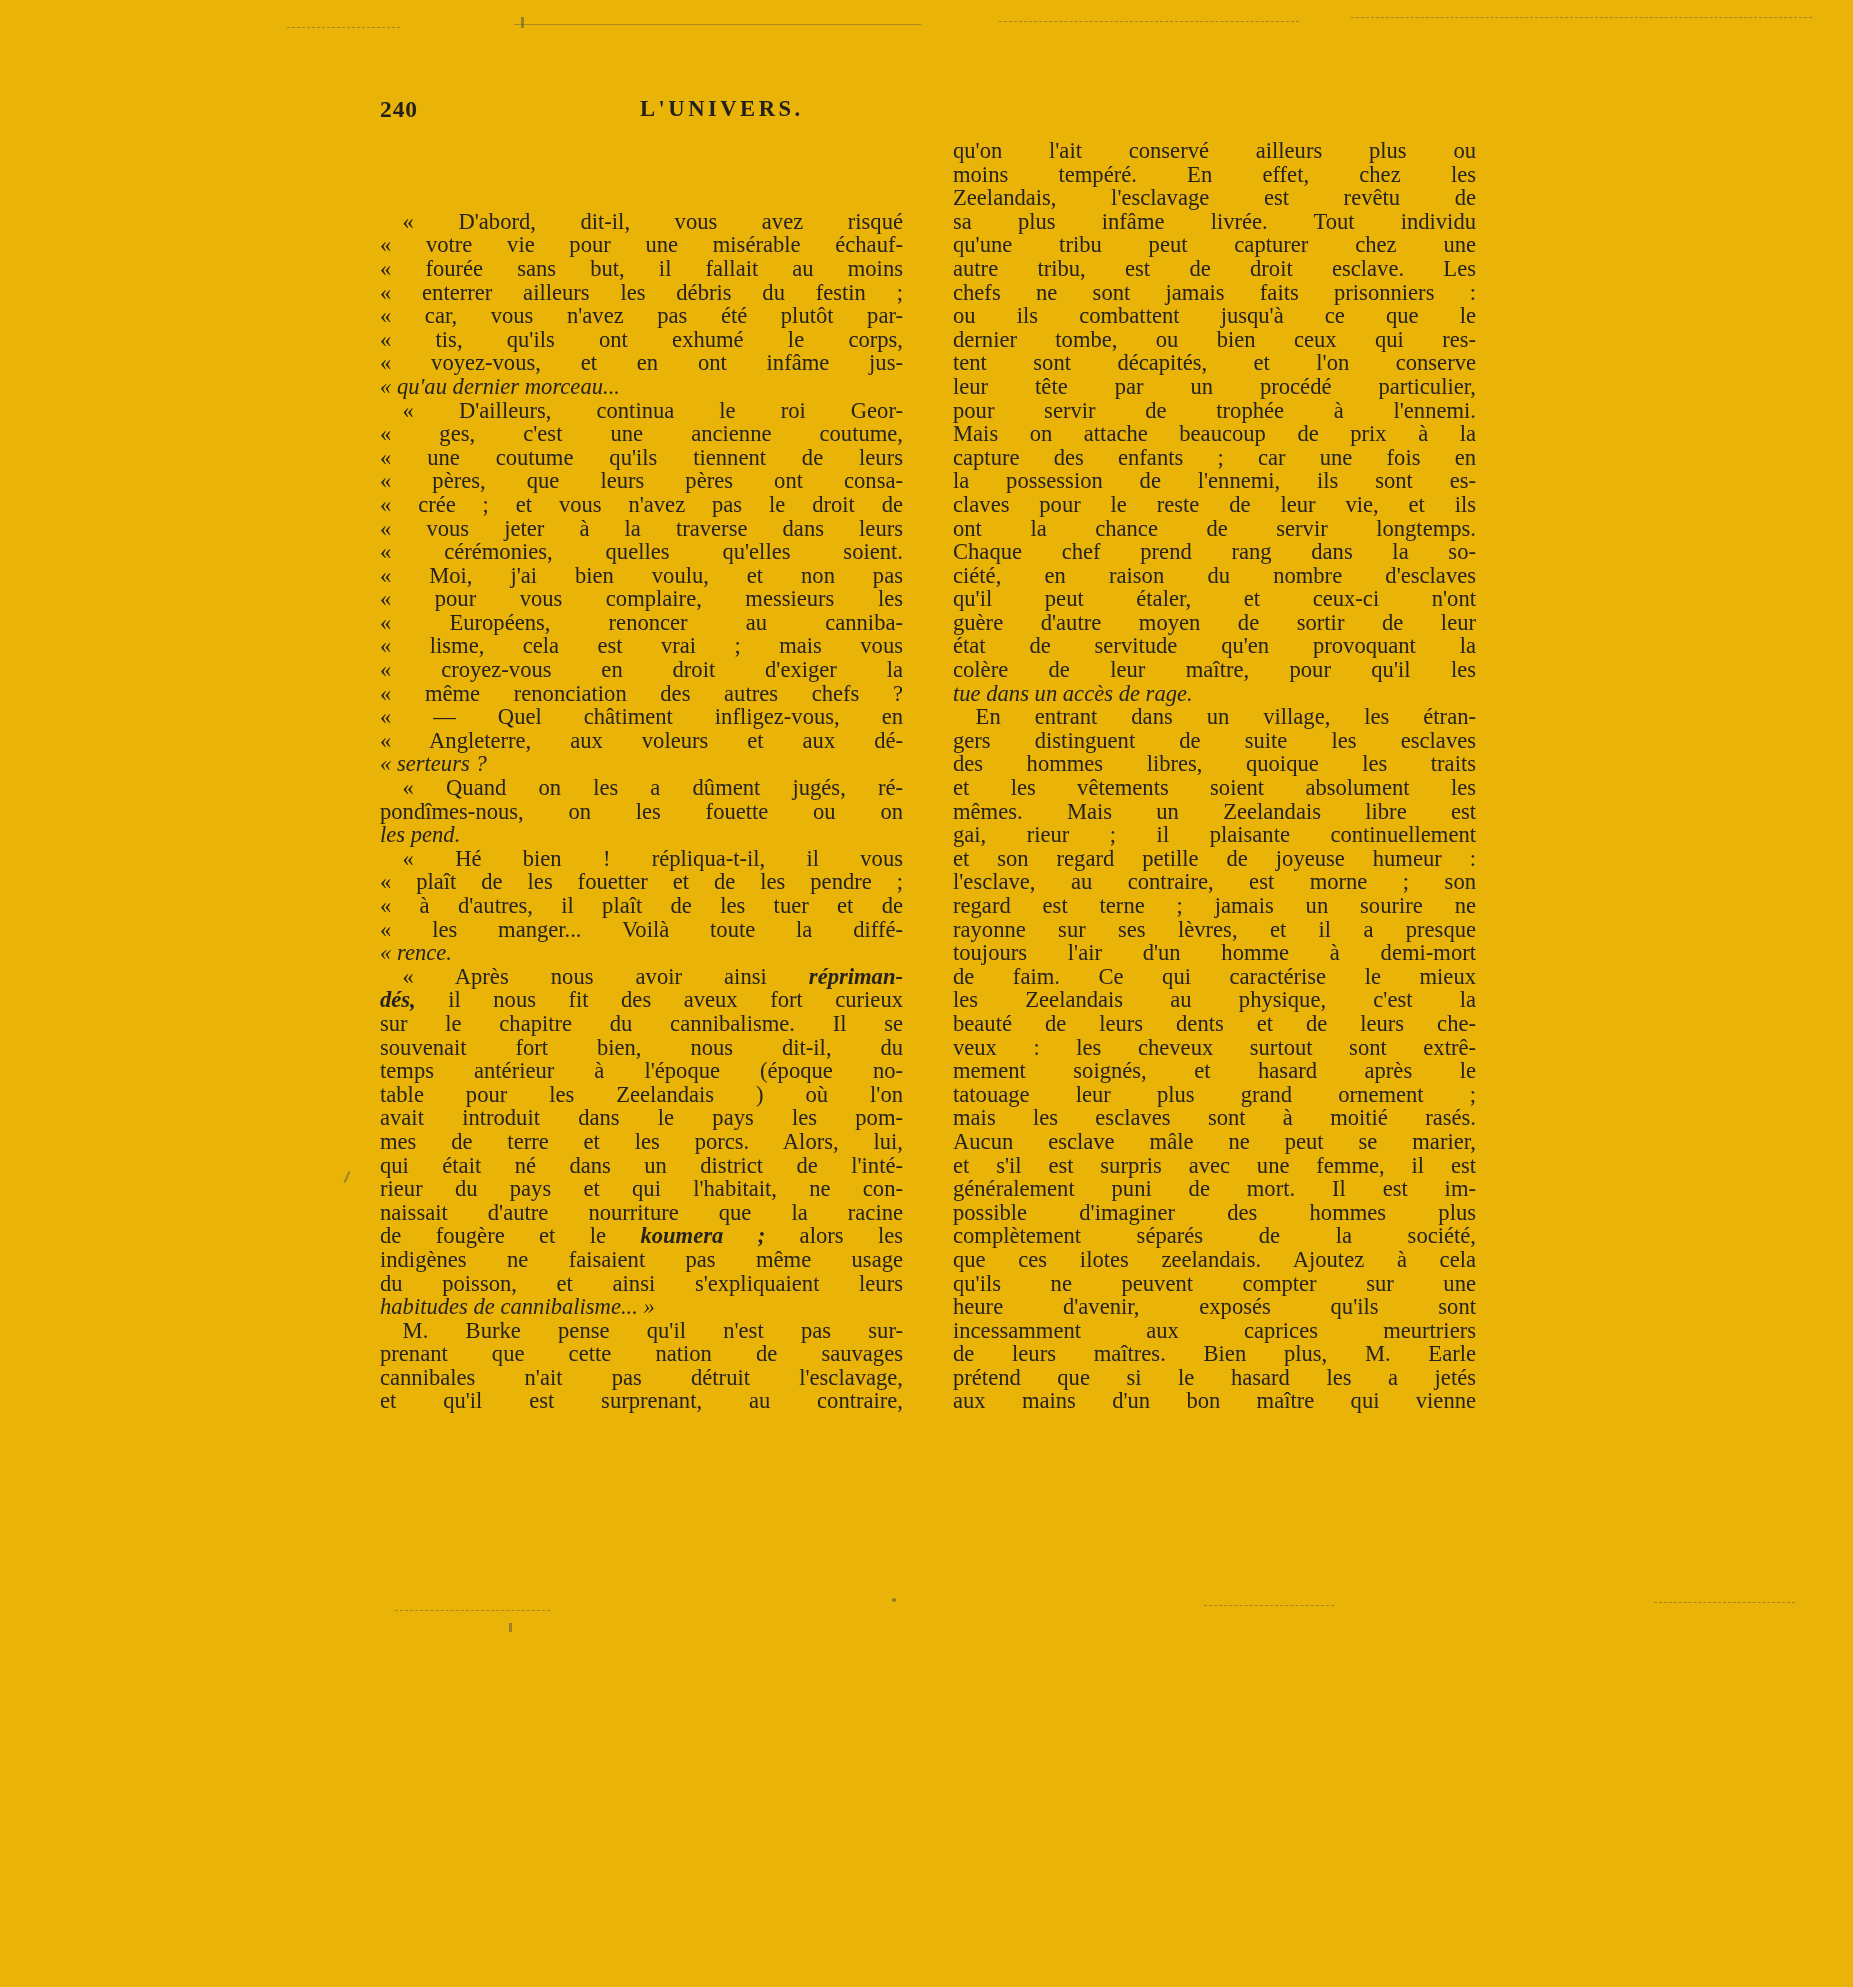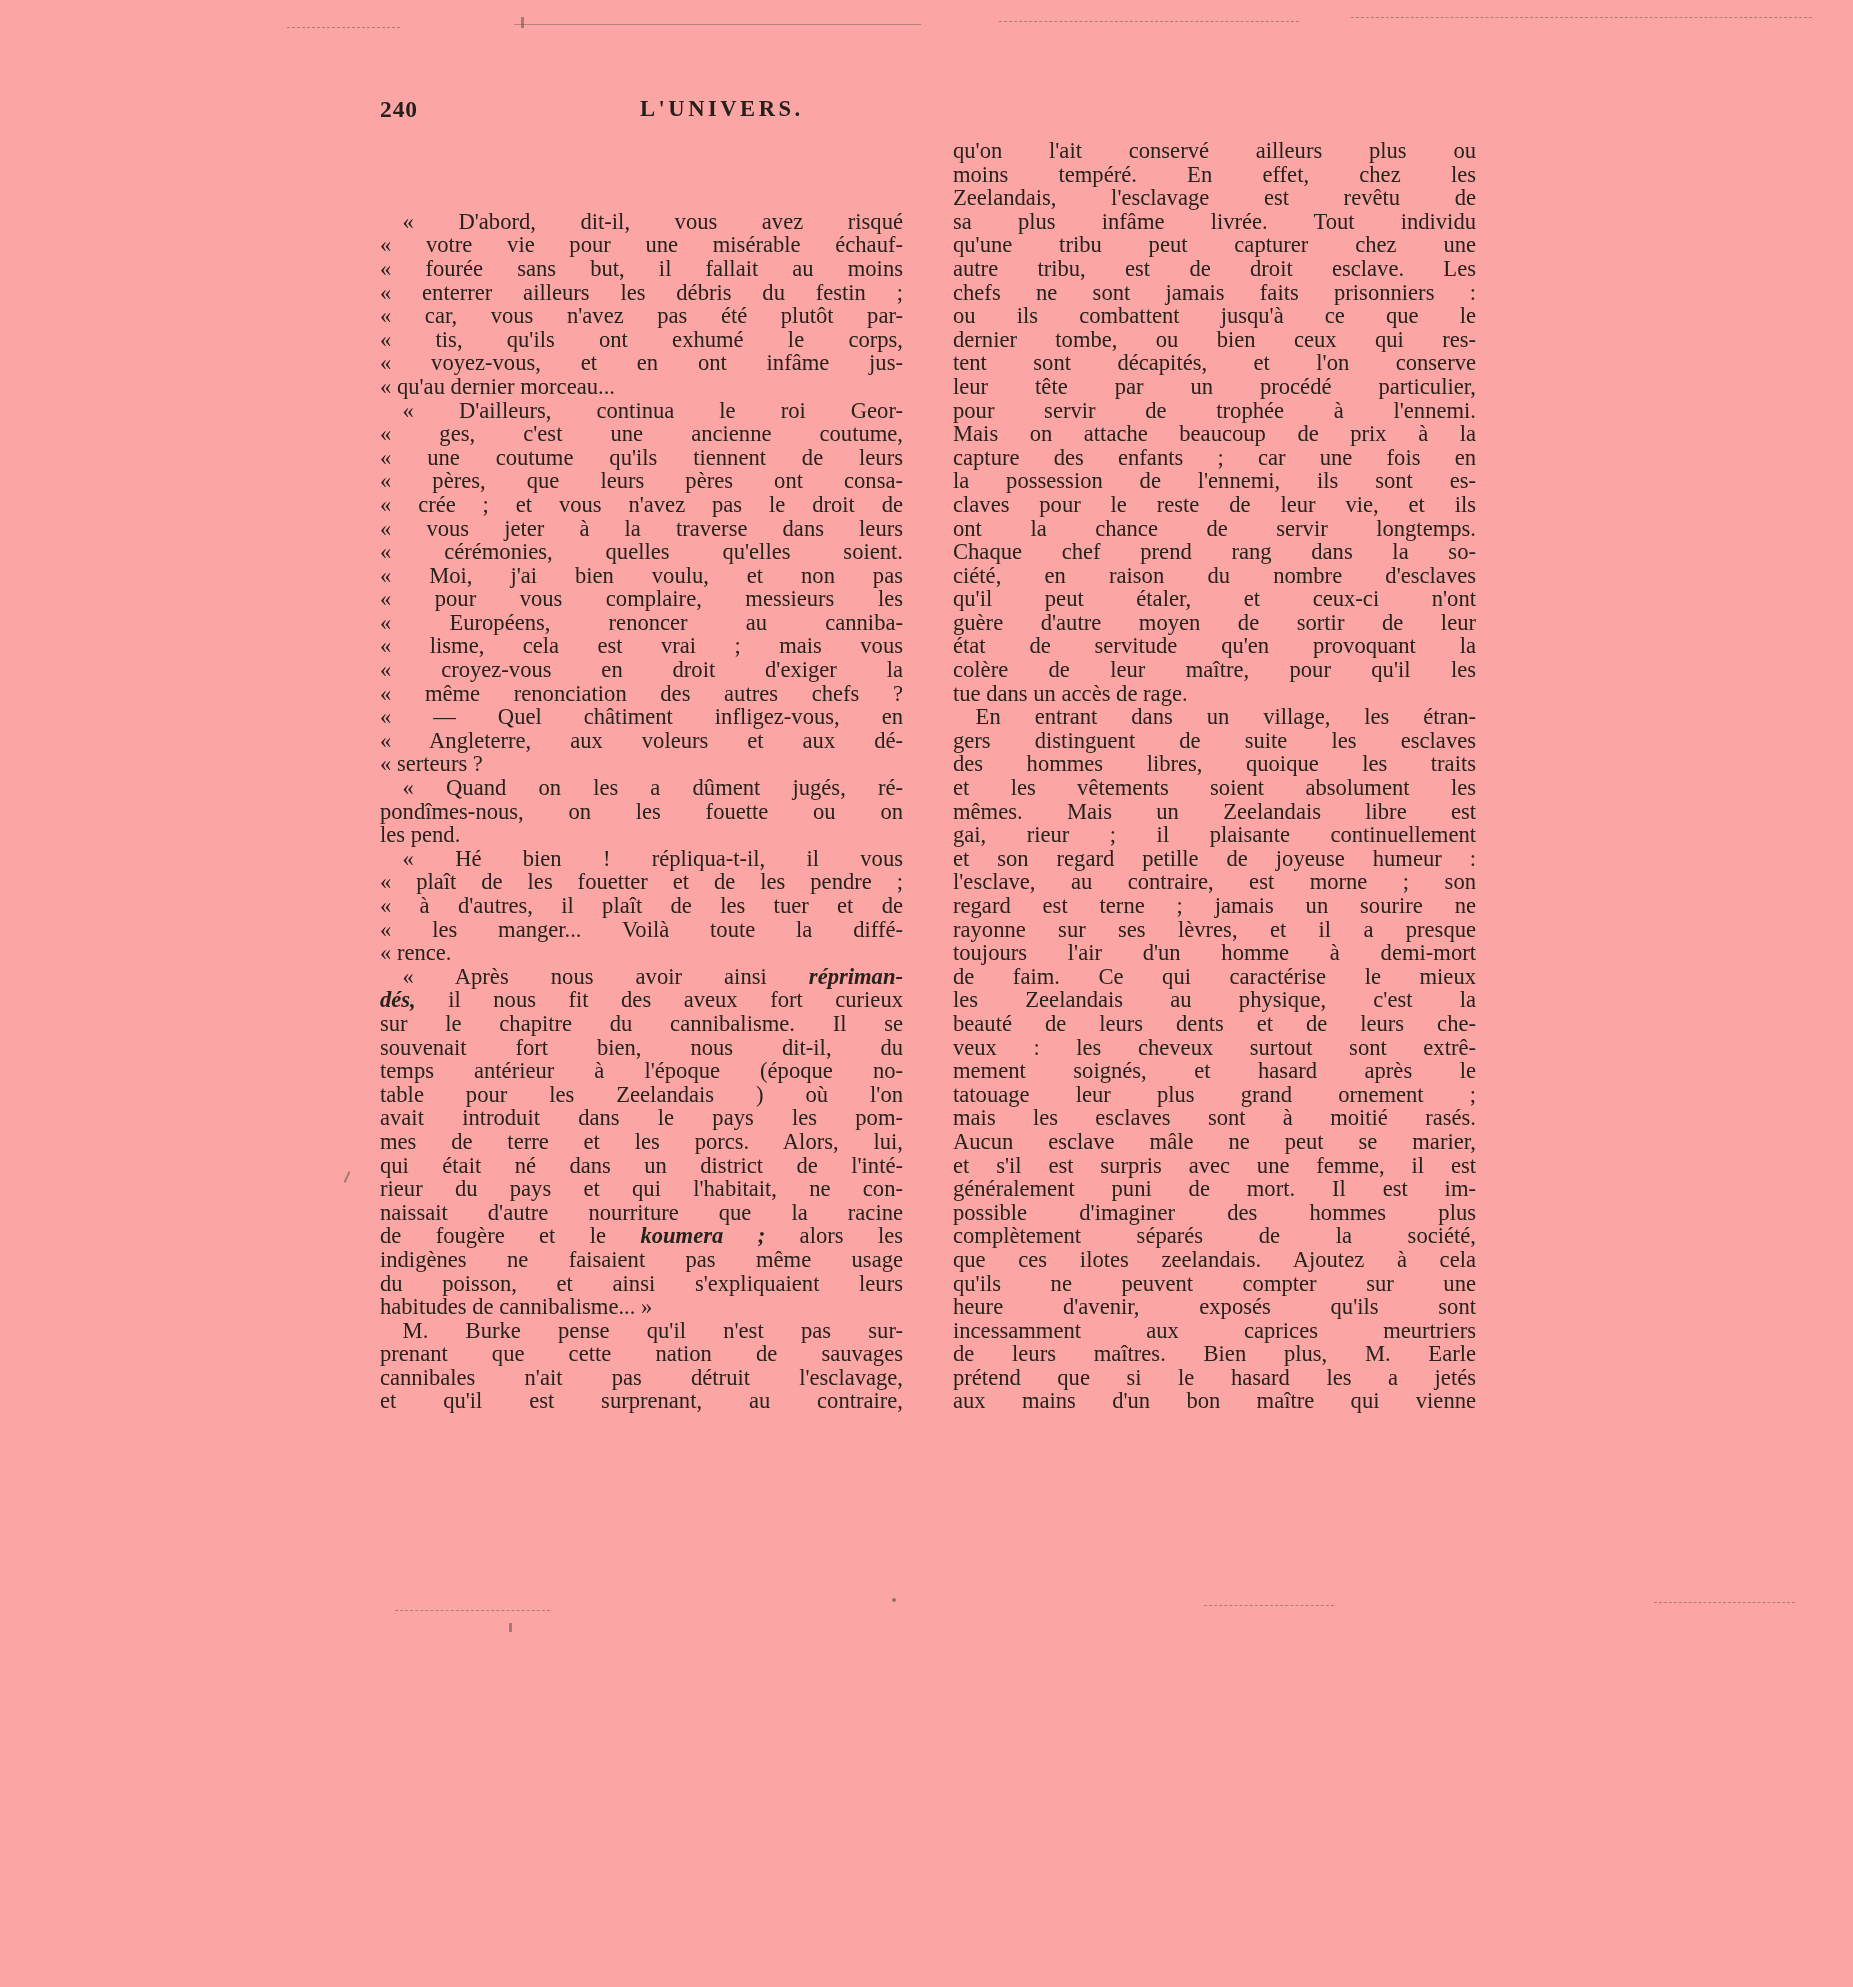--- a/index.html
+++ b/index.html
@@ -5,21 +5,21 @@
   html,body { margin:0; padding:0; }
   body {
     width:1854px; height:1988px;
     background:#f7f6f3;
     position:relative;
     overflow:hidden;
     font-family:"Liberation Serif", serif;
   }
   .scan-page {
     position:absolute; inset:0;
-    background:#fca5a5;
+    background:#eab308;
   }
   .page-number {
     position:absolute; left:380px; top:96px;
     font:700 23.5px/26px "Liberation Serif", serif;
     color:#24211c; letter-spacing:0.9px;
   }
   .running-title {
     position:absolute; left:640px; top:96px;
     font:700 22.6px/26px "Liberation Serif", serif;
     color:#24211c; letter-spacing:3.5px;
@@ -32,21 +32,21 @@
     width:523px;
     font:22.6px/23.6px "Liberation Serif", serif;
     color:#26231d;
   }
   .par { margin:0; }
   .line {
     text-align:justify;
     text-align-last:justify;
     min-height:23.6px;
   }
-  .line.endline { text-align-last:left; }
+  .line.endline { text-align-last:left;font-style:italic; }
   .line.indent { text-indent:22.6px; }
   .it { font-style:italic;font-weight:bold; }
 
   
   .art { position:absolute; border-top:1.7px dashed rgba(80,77,72,.45); }
   .art-solid { position:absolute; border-top:1.7px solid rgba(80,77,72,.40); }
   .art-dot { position:absolute; background:rgba(70,67,62,.55); border-radius:50%; }
   .art-tick { position:absolute; background:rgba(80,77,72,.5); }
 </style>
 </head>

